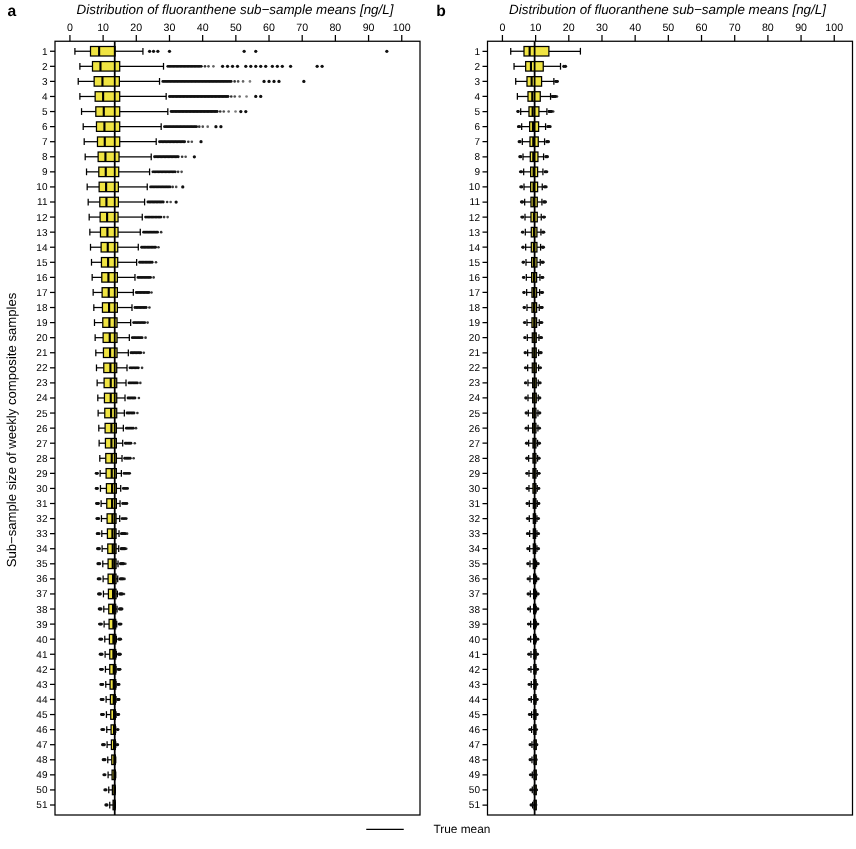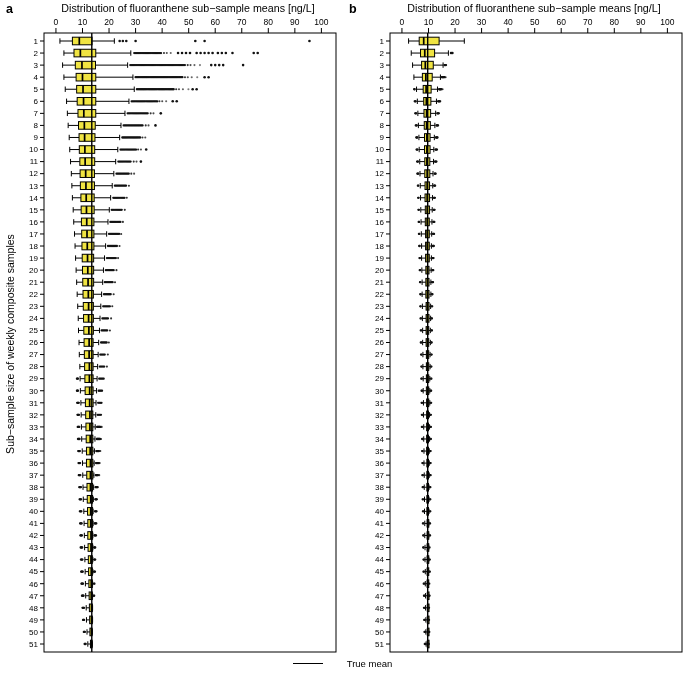--- a/index.html
+++ b/index.html
@@ -1,21 +1,21 @@
 <!DOCTYPE html>
 <html><head>
 <meta charset="utf-8">
 <style>
   html,body{margin:0;padding:0;background:#ffffff;}
   body{font-family:"Liberation Sans", sans-serif;}
   .figure{position:relative;width:685px;height:679px;background:#fff;overflow:hidden;}
   .panel-tag{position:absolute;top:2px;font-size:12.5px;font-weight:bold;color:#000;}
   .tag-a{left:6px;}
   .tag-b{left:349px;}
-  .panel-title{position:absolute;top:2px;width:292px;text-align:center;font-size:10.7px;color:#000;white-space:nowrap;}
+  .panel-title{position:absolute;top:2px;width:292px;text-align:center;font-size:10.7px;color:#000;white-space:nowrap;font-style:italic;}
   .title-a{left:42px;}
   .title-b{left:388px;}
   .ylabel{position:absolute;left:-139px;top:337px;width:300px;height:14px;text-align:center;font-size:10.5px;color:#000;transform:rotate(-90deg);white-space:nowrap;}
   svg{position:absolute;top:0;font-family:"Liberation Sans", sans-serif;}
   #svg-a{left:0;}
   #svg-b{left:343px;}
   .legend{position:absolute;top:658px;left:0;width:685px;display:flex;align-items:center;justify-content:center;gap:24px;}
   .legend-line{display:inline-block;width:30px;height:0;border-top:1.3px solid #000;}
   .legend-label{font-size:9.5px;color:#000;}
 </style>

